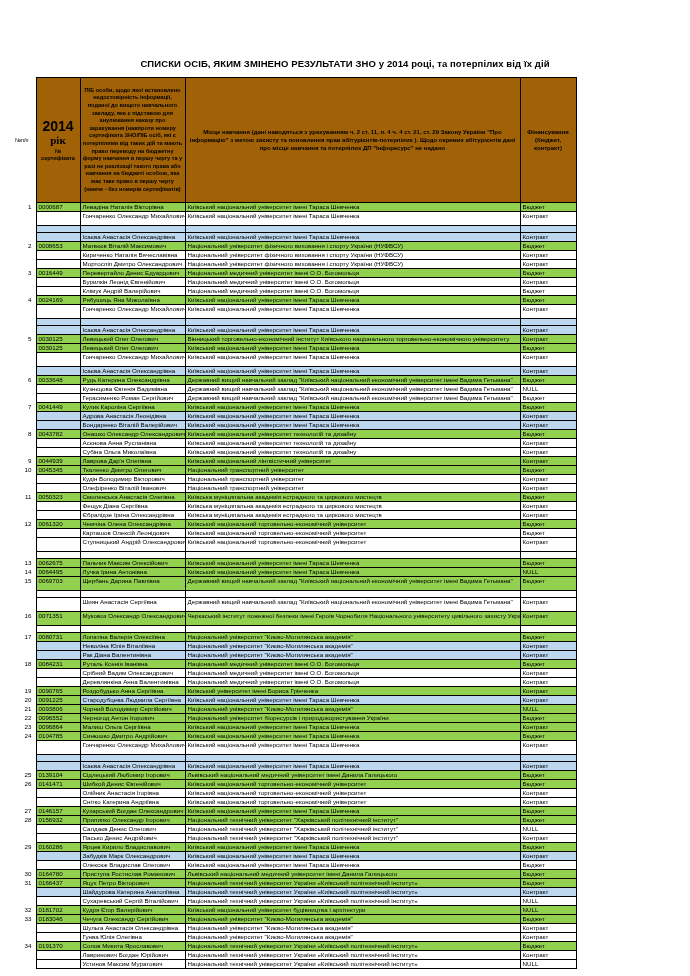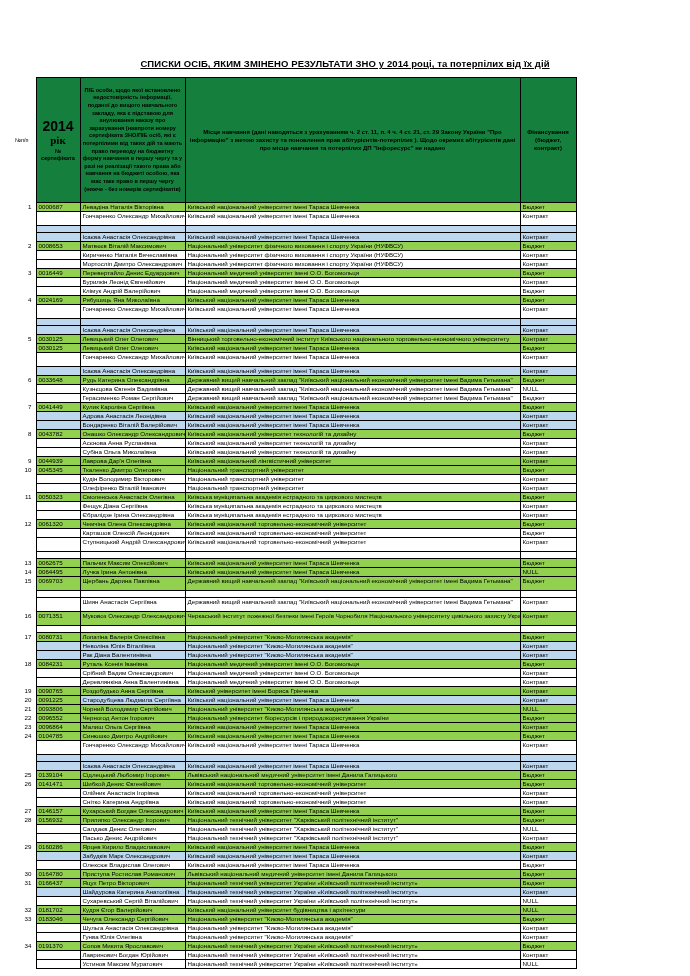--- a/index.html
+++ b/index.html
@@ -3,41 +3,41 @@
 <meta charset="utf-8">
 <style>
   html,body{margin:0;padding:0;background:#fff;}
   body{
     width:690px;height:976px;overflow:hidden;
     font-family:"Liberation Sans", sans-serif;color:#000;
   }
   .page{position:relative;width:690px;height:976px;background:#fff;}
   .title{
     margin-top:58px;margin-bottom:8px;text-align:center;
-    font-size:9.5px;font-weight:bold;letter-spacing:.1px;text-decoration:underline;
+    font-size:9.5px;font-weight:bold;letter-spacing:.1px;
   }
   table{
     border-collapse:collapse;table-layout:fixed;
     margin-left:8px;width:568px;
   }
   col.c-num{width:28px;}
   col.c-cert{width:44px;}
   col.c-name{width:105px;}
   col.c-place{width:335px;}
   col.c-fin{width:56px;}
   td,th{
     padding:0 2px;margin:0;overflow:hidden;white-space:nowrap;
     font-size:6.2px;line-height:8px;font-weight:normal;vertical-align:middle;
     text-align:left;
   }
   th{white-space:normal;}
   .b{border:1px solid #000;}
   .nb{border:none;background:#fff !important;}
   tr.hdr{height:125px;}
-  tr.hdr th{vertical-align:middle;text-align:center;background:#15803d;}
+  tr.hdr th{vertical-align:middle;text-align:center;background:#a16207;}
   .hdr-num{font-size:5.5px;line-height:6px;}
   .hdr-cert .y{font-size:14px;font-weight:bold;line-height:15px;display:block;}
   .hdr-cert .yw{font-size:11px;font-weight:bold;line-height:12px;display:block;font-family:Liberation Serif, serif;}
   .hdr-cert .sub{font-size:5.6px;font-weight:bold;line-height:7px;display:block;margin-top:2px;}
   .hdr-pib{font-size:5.6px;line-height:7.6px;font-weight:bold;}
   .hdr-place{font-size:6px;line-height:8px;font-weight:bold;}
   .hdr-fin{font-size:6px;line-height:8px;font-weight:bold;}
   tbody tr{height:8.5px;}
   tbody tr.tall{height:14px;}
   tbody tr.tall td{vertical-align:top;}

